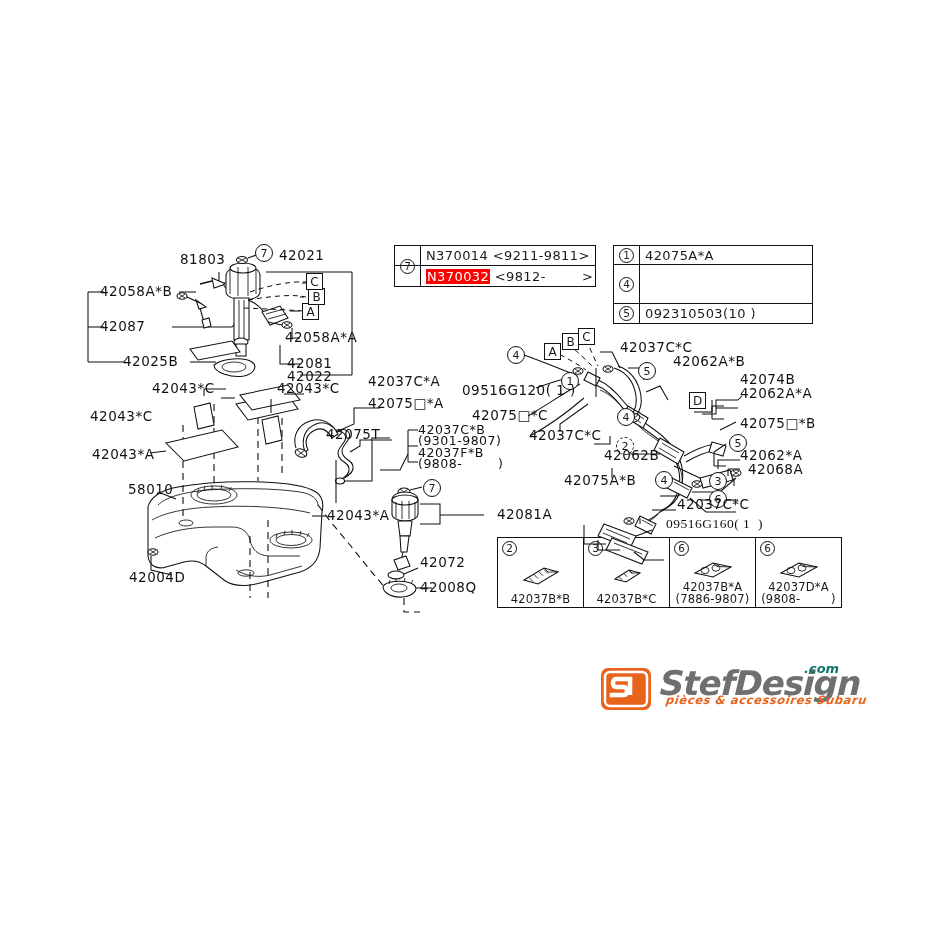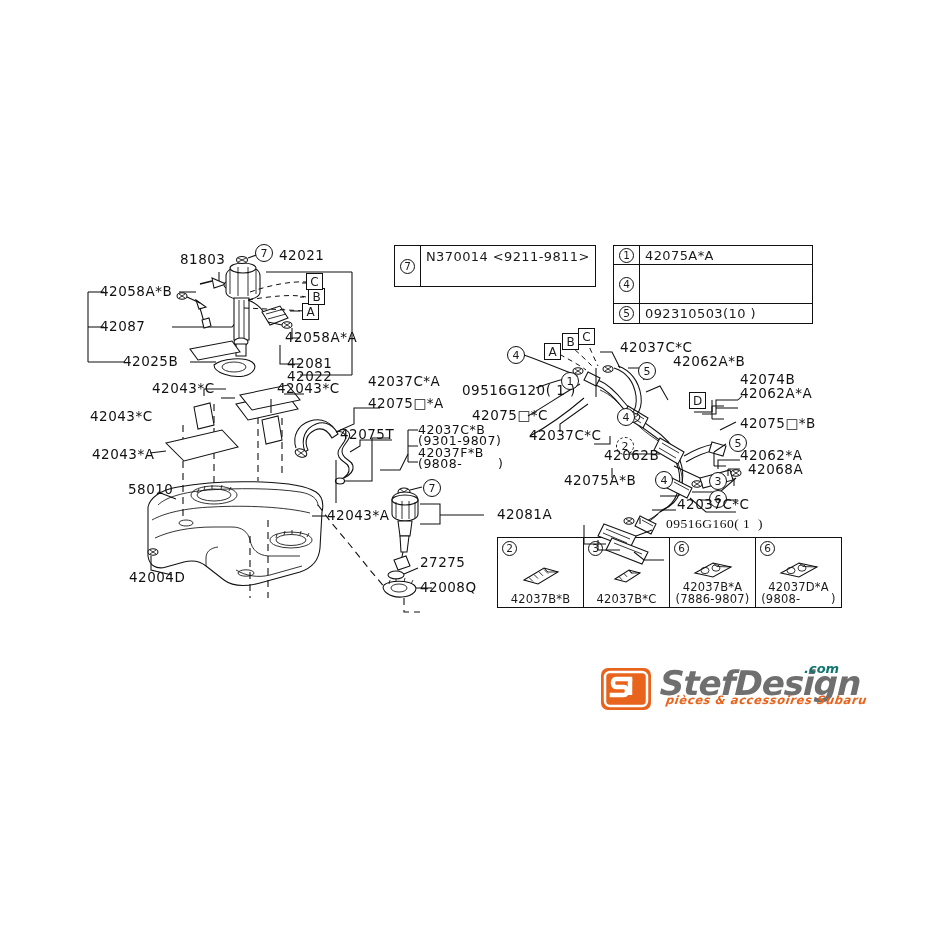--- a/index.html
+++ b/index.html
@@ -80,20 +80,25 @@
 
 <div id="stage">
 
   <div class="tbl" id="tbl7">
     <div class="trow">
       <div class="tnum" style="border-bottom:none;position:absolute;left:0;top:0;width:26px;height:100%;border-right:1.1px solid #111;display:flex;align-items:center;justify-content:center;">
         <span class="circnum">7</span>
       </div>
       <div class="tcell" style="margin-left:26px;">
         <span>N370014</span><span>&nbsp;</span><span>&lt;9211-9811&gt;</span>
+      </div>
+    </div>
+    <div class="trow">
+      <div class="tcell" style="margin-left:26px;">
+        <span class="hl">N370032</span><span>&nbsp;</span><span>&lt;9812-        &gt;</span>
       </div>
     </div>
   </div>
 
   <div class="tbl" id="tblR">
     <div class="trow" style="height:25%;">
       <div class="tnum">
         <span class="circnum">1</span>
       </div>
       <div class="tcell">42075A*A</div>
@@ -460,28 +465,28 @@
   <div class="lbl" style="left:152px;top:389px;transform:translateY(-50%);">42043*C</div>
   <div class="lbl" style="left:90px;top:417px;transform:translateY(-50%);">42043*C</div>
   <div class="lbl" style="left:277px;top:389px;transform:translateY(-50%);">42043*C</div>
   <div class="lbl" style="left:92px;top:455px;transform:translateY(-50%);">42043*A</div>
   <div class="lbl" style="left:327px;top:516px;transform:translateY(-50%);">42043*A</div>
   <div class="lbl" style="left:128px;top:490px;transform:translateY(-50%);">58010</div>
   <div class="lbl" style="left:129px;top:578px;transform:translateY(-50%);">42004D</div>
 
   <div class="lbl" style="left:368px;top:382px;transform:translateY(-50%);">42037C*A</div>
   <div class="lbl" style="left:368px;top:404px;transform:translateY(-50%);">42075□*A</div>
-  <div class="lbl" style="left:340px;top:435px;transform:translateY(-50%);">42075T</div>
+  <div class="lbl" style="left:326px;top:435px;transform:translateY(-50%);">42075T</div>
   <div class="lbl sm" style="left:418px;top:430px;transform:translateY(-50%);">42037C*B</div>
   <div class="lbl sm" style="left:418px;top:441px;transform:translateY(-50%);">(9301-9807)</div>
   <div class="lbl sm" style="left:418px;top:453px;transform:translateY(-50%);">42037F*B</div>
   <div class="lbl sm" style="left:418px;top:464px;transform:translateY(-50%);">(9808-        )</div>
 
   <div class="lbl" style="left:497px;top:515px;transform:translateY(-50%);">42081A</div>
-  <div class="lbl" style="left:420px;top:563px;transform:translateY(-50%);">27275</div>
+  <div class="lbl" style="left:420px;top:563px;transform:translateY(-50%);">42072</div>
   <div class="lbl" style="left:420px;top:588px;transform:translateY(-50%);">42008Q</div>
 
   <div class="lbl" style="left:462px;top:391px;transform:translateY(-50%);">09516G120( 1 )</div>
   <div class="lbl" style="left:472px;top:416px;transform:translateY(-50%);">42075□*C</div>
   <div class="lbl" style="left:529px;top:436px;transform:translateY(-50%);">42037C*C</div>
   <div class="lbl" style="left:620px;top:348px;transform:translateY(-50%);">42037C*C</div>
   <div class="lbl" style="left:673px;top:362px;transform:translateY(-50%);">42062A*B</div>
   <div class="lbl" style="left:740px;top:380px;transform:translateY(-50%);">42074B</div>
   <div class="lbl" style="left:740px;top:394px;transform:translateY(-50%);">42062A*A</div>
   <div class="lbl" style="left:740px;top:424px;transform:translateY(-50%);">42075□*B</div>

